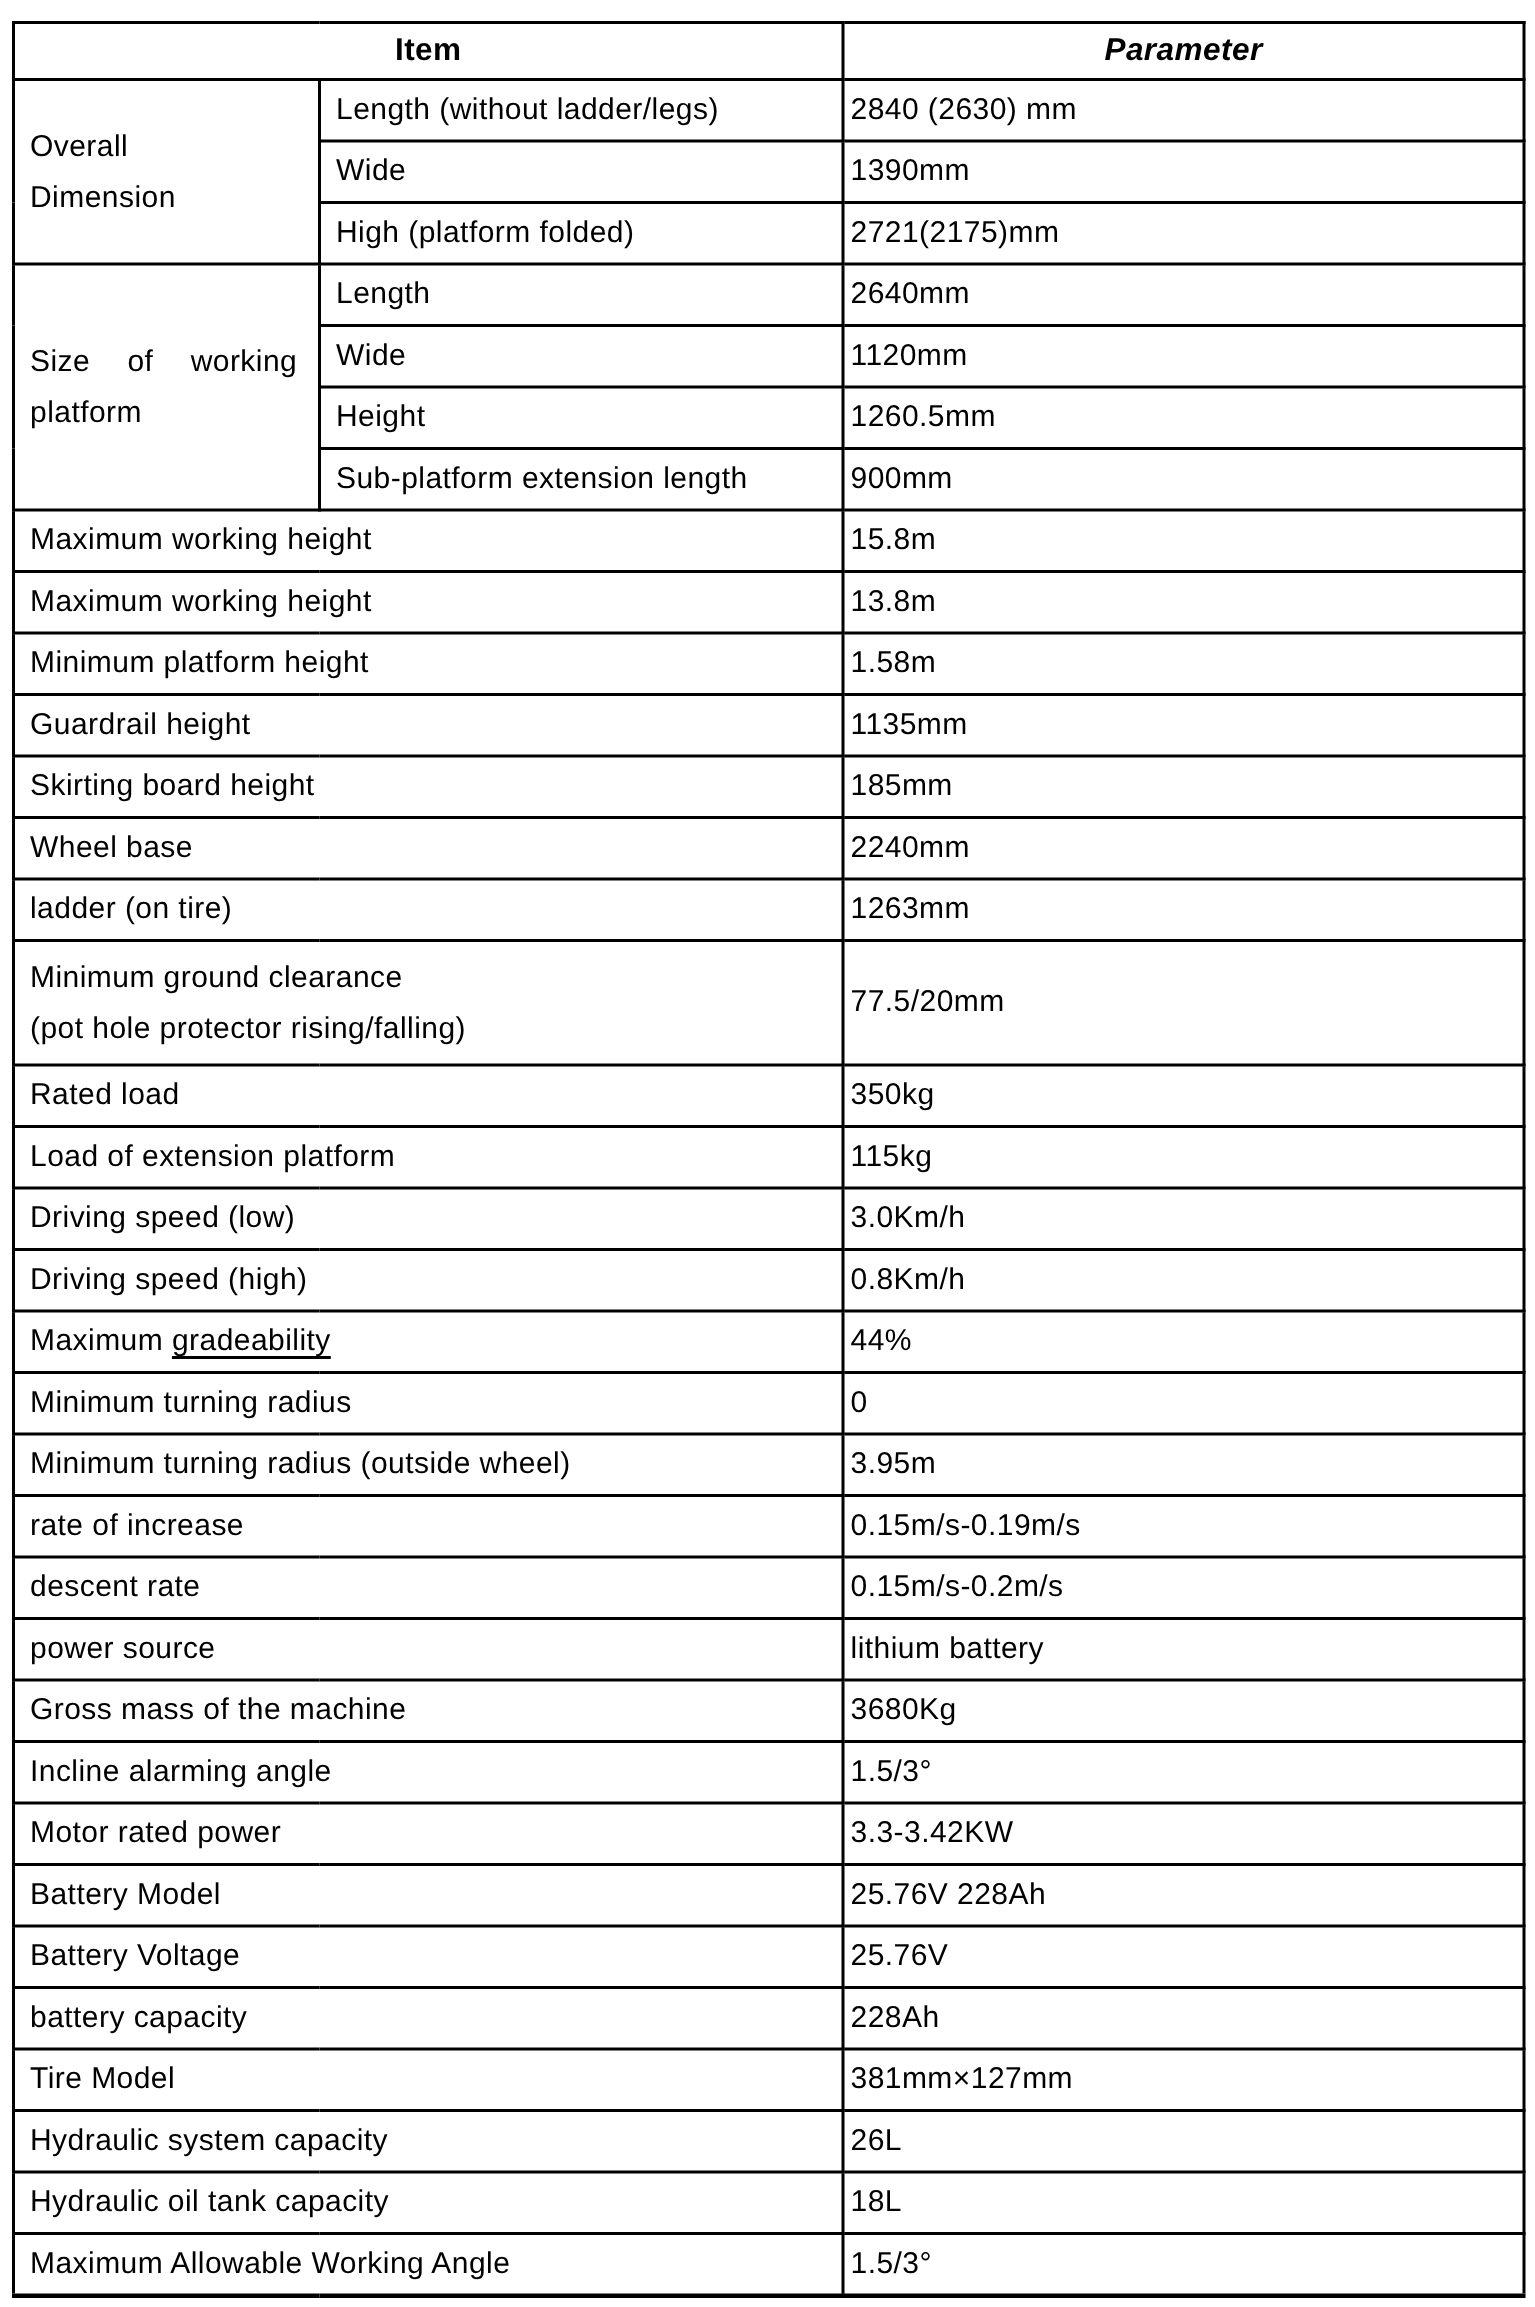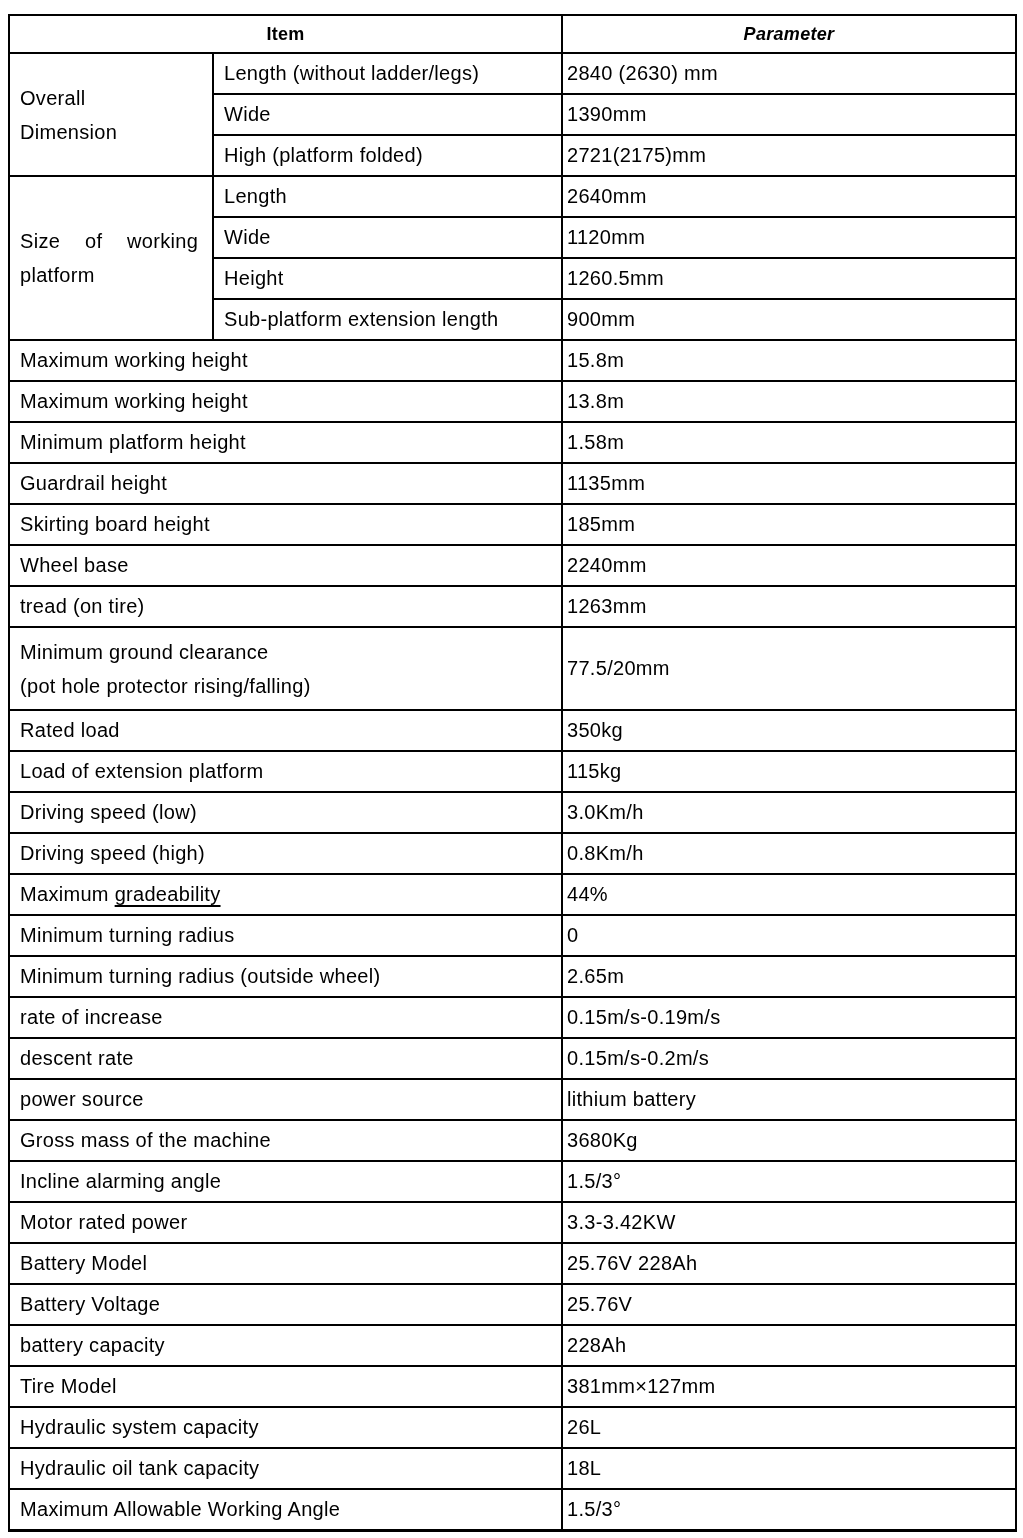--- a/index.html
+++ b/index.html
@@ -14,21 +14,21 @@
     position:absolute;left:8px;top:14px;width:1007px;
     border:2px solid #000;border-bottom-width:3px;
   }
   td{
     border:2px solid #000;vertical-align:middle;
     padding:0 6px 0 10px;overflow:hidden;
   }
   tr.h{height:38px;}
   tr.r{height:41px;}
   tr.tall{height:83px;border-radius:12px;}
-  td.hdr{text-align:center;font-weight:700;padding:0;font-size:18px;margin-left:46px;}
+  td.hdr{text-align:center;font-weight:700;padding:0;font-size:21px;margin-left:46px;}
   td.param{font-style:italic;}
   td.val{padding:0 4px;}
   td.group{white-space:pre-line;line-height:1.7;}
   td.gjust{word-spacing:19px;}
   td.ml{white-space:pre-line;line-height:1.7;}
   .squiggle{
     text-decoration-line:underline;
     text-decoration-style:wavy;
     text-decoration-color:#c00000;
     text-decoration-thickness:1px;
@@ -103,21 +103,21 @@
     </tr>
     <tr class="r">
       <td class="item" colspan="2">Skirting board height</td>
       <td class="val">185mm</td>
     </tr>
     <tr class="r">
       <td class="item" colspan="2">Wheel base</td>
       <td class="val">2240mm</td>
     </tr>
     <tr class="r">
-      <td class="item" colspan="2">tread (on tire)</td>
+      <td class="item" colspan="2">ladder (on tire)</td>
       <td class="val">1263mm</td>
     </tr>
     <tr class="tall">
       <td class="item ml" colspan="2">Minimum ground clearance
 (pot hole protector rising/falling)</td>
       <td class="val">77.5/20mm</td>
     </tr>
     <tr class="r">
       <td class="item" colspan="2">Rated load</td>
       <td class="val">350kg</td>
@@ -137,21 +137,21 @@
     <tr class="r">
       <td class="item" colspan="2"><span>Maximum </span><span class="squiggle">gradeability</span></td>
       <td class="val">44%</td>
     </tr>
     <tr class="r">
       <td class="item" colspan="2">Minimum turning radius</td>
       <td class="val">0</td>
     </tr>
     <tr class="r">
       <td class="item" colspan="2">Minimum turning radius (outside wheel)</td>
-      <td class="val">2.65m</td>
+      <td class="val">3.95m</td>
     </tr>
     <tr class="r">
       <td class="item" colspan="2">rate of increase</td>
       <td class="val">0.15m/s-0.19m/s</td>
     </tr>
     <tr class="r">
       <td class="item" colspan="2">descent rate</td>
       <td class="val">0.15m/s-0.2m/s</td>
     </tr>
     <tr class="r">

